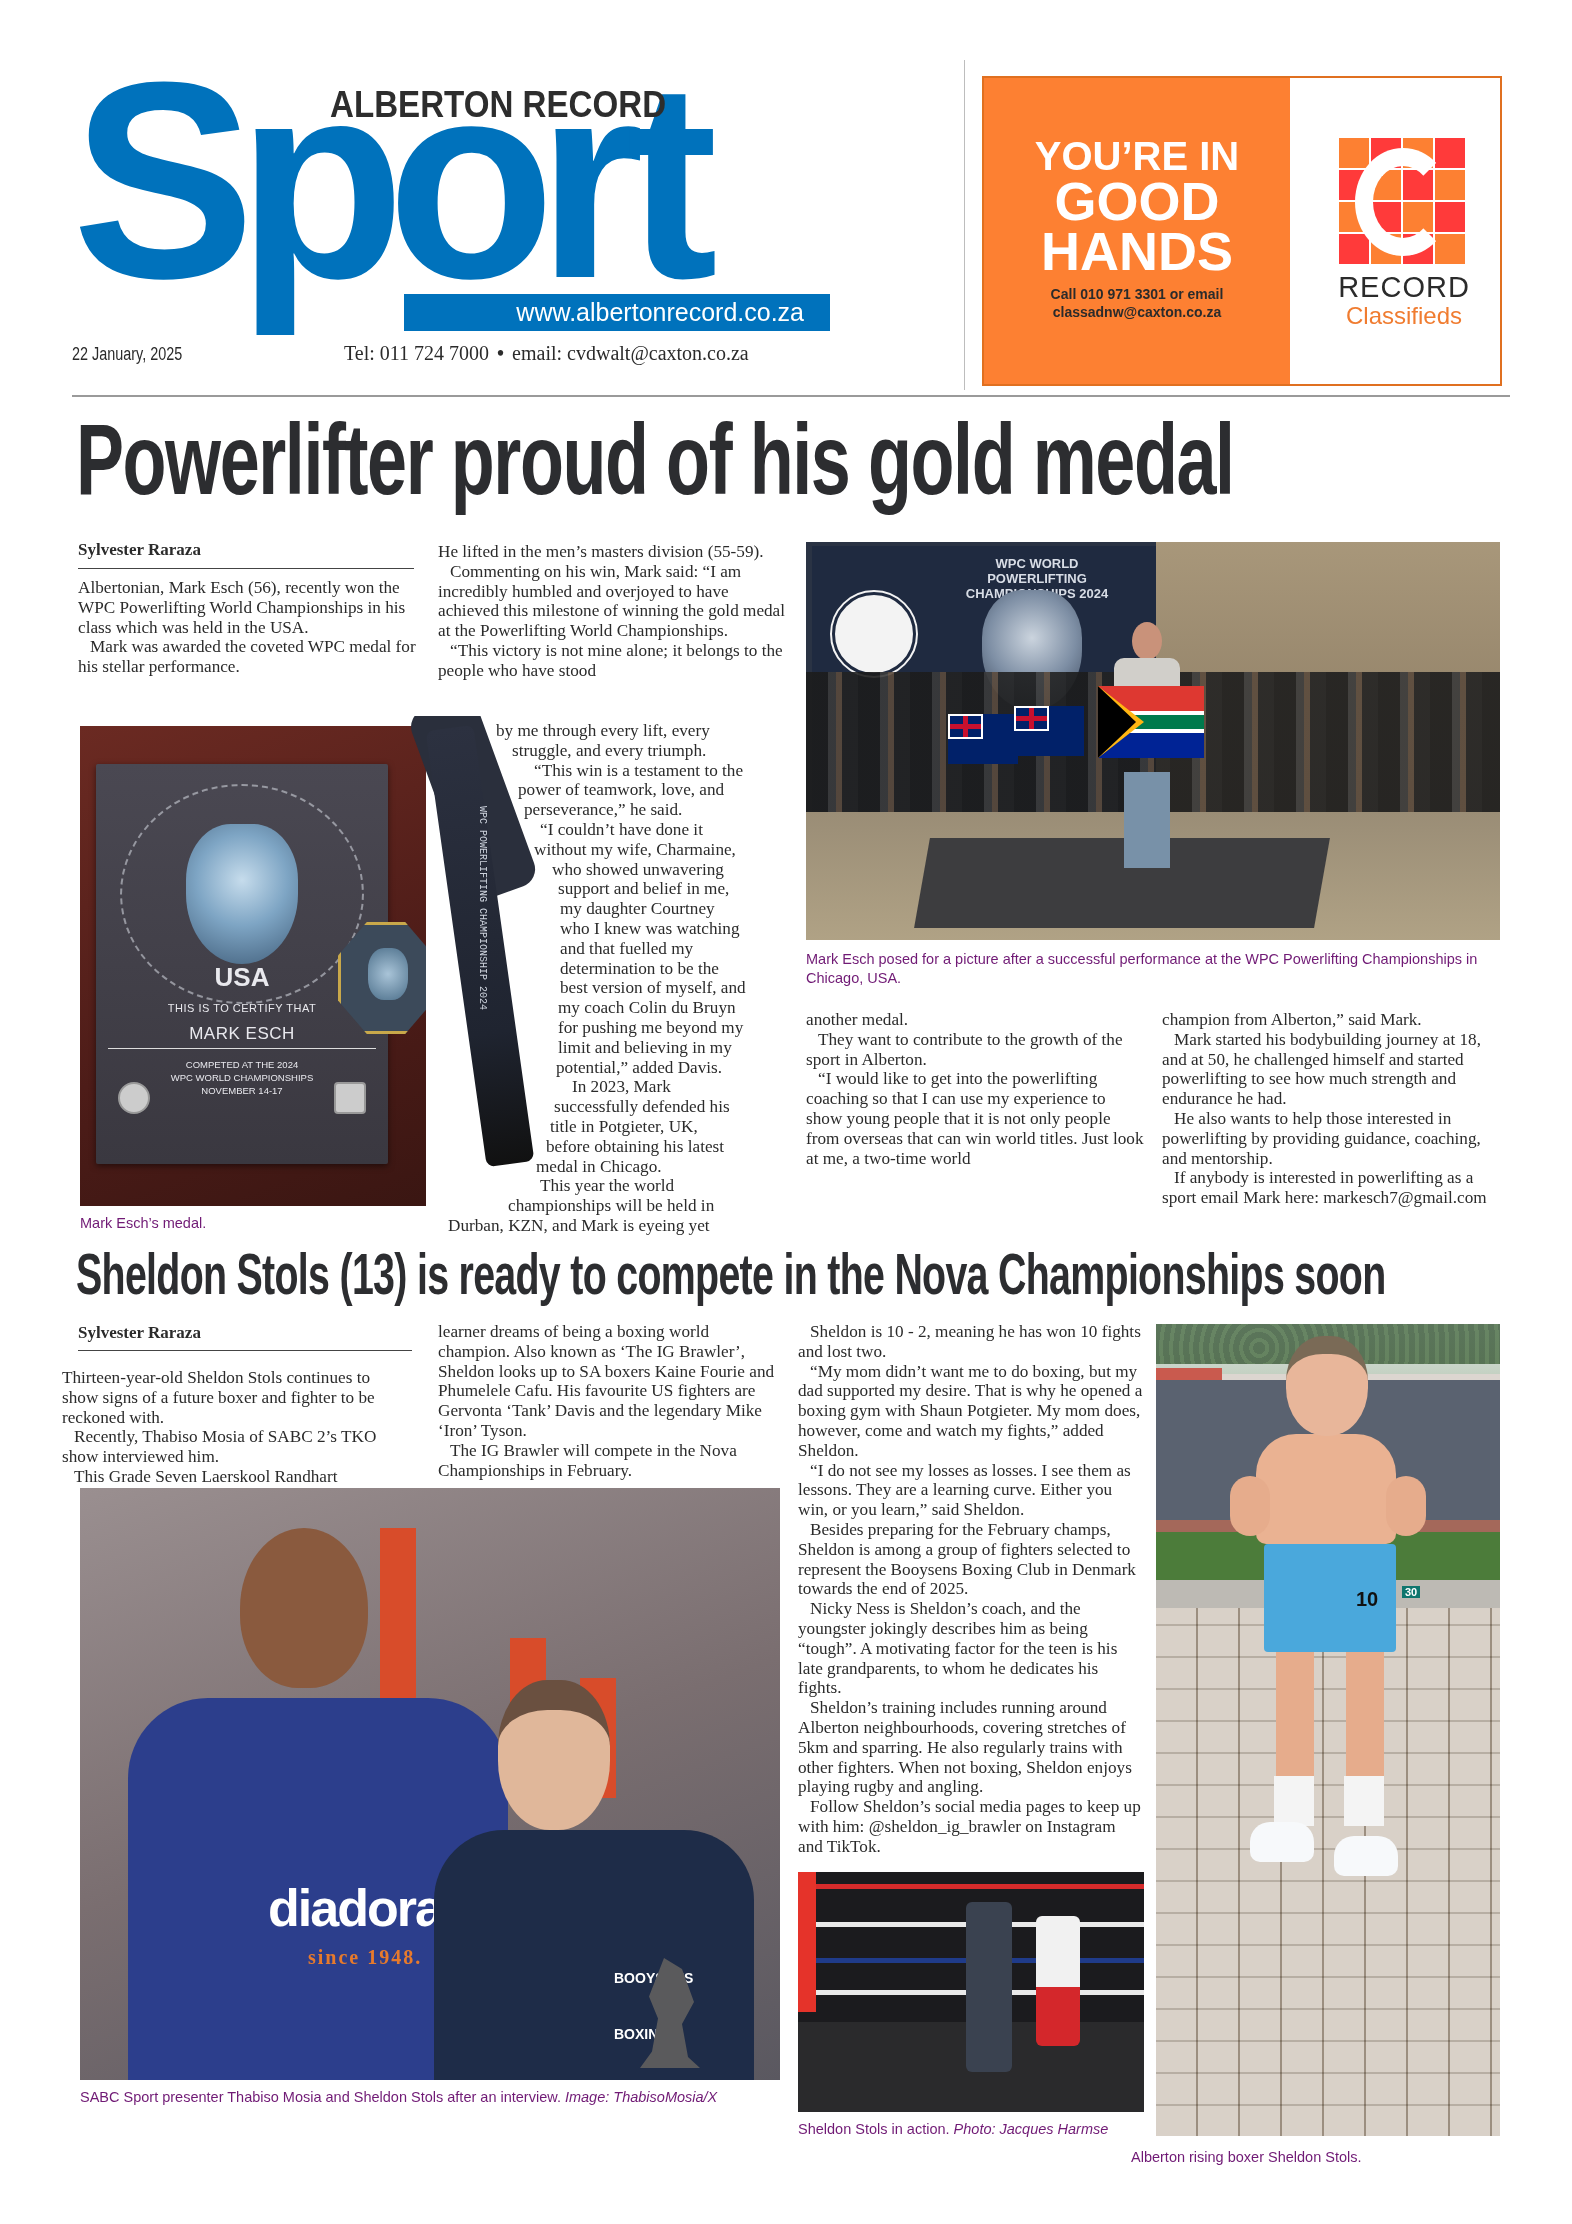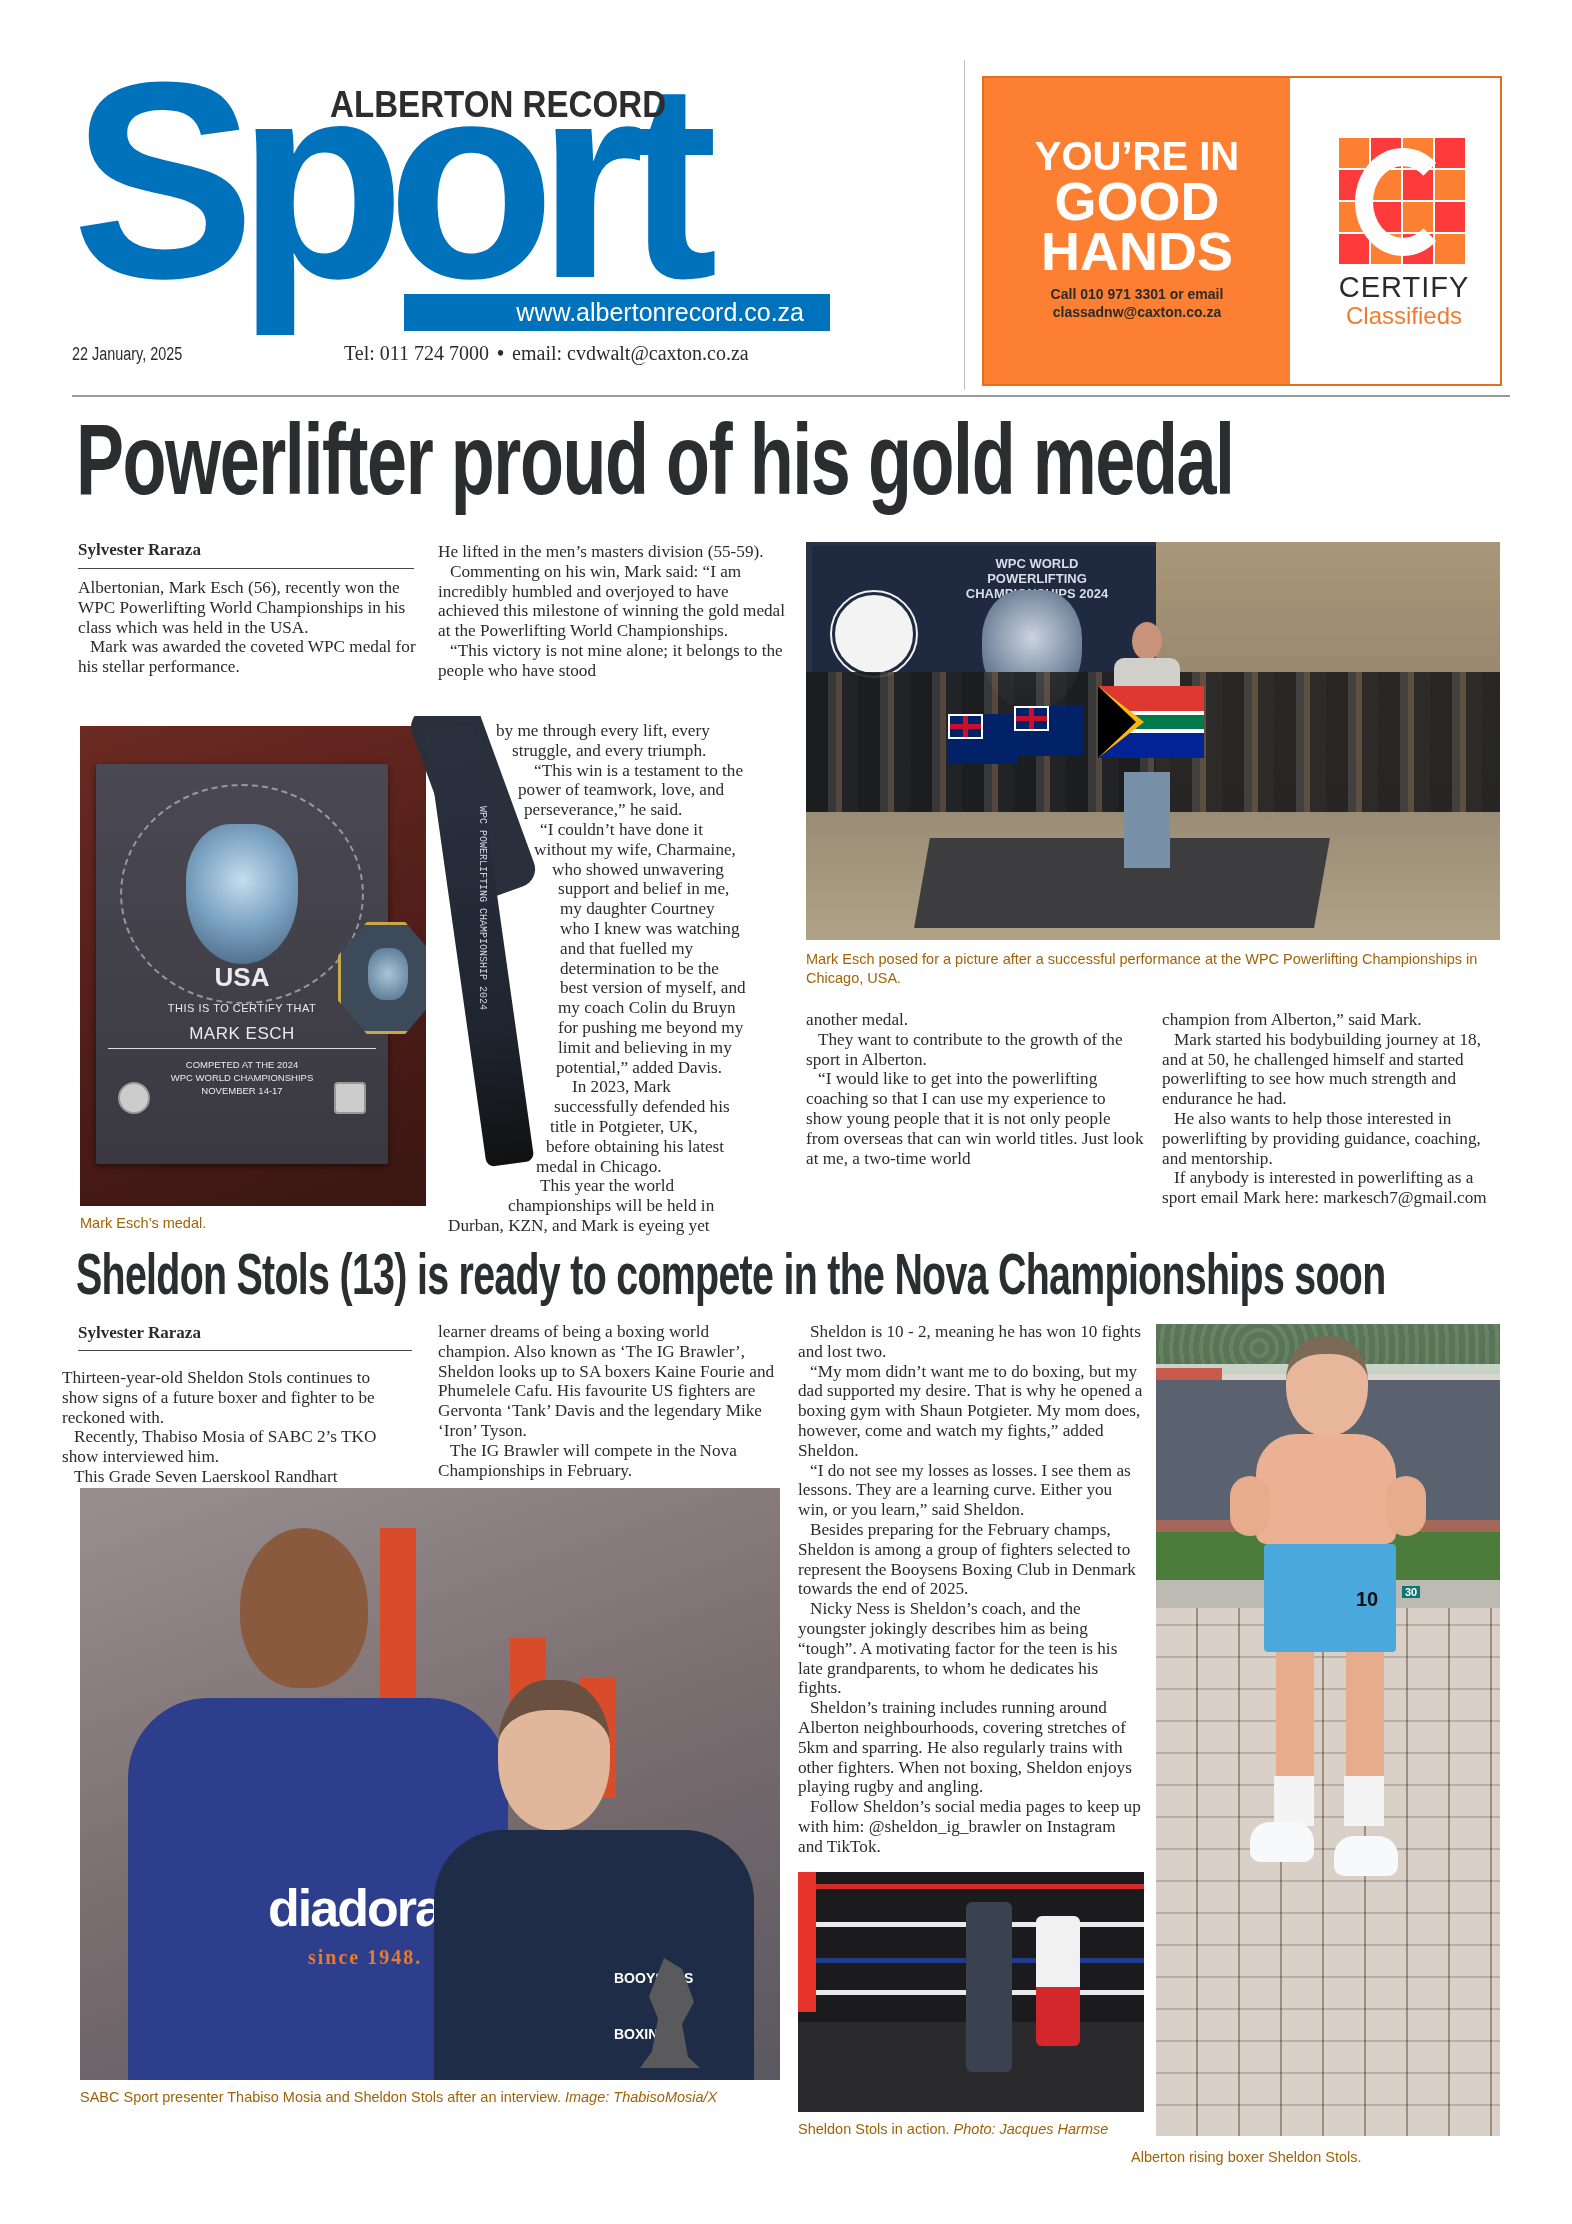--- a/index.html
+++ b/index.html
@@ -81,21 +81,21 @@
   }
 
   
   .byline {
     position: absolute; font-family: "Liberation Serif", serif; font-weight: 700; font-size: 17px; color: #2b2b2b;
   }
   .byline-rule { position: absolute; height: 1px; background: #444; }
   .col { position: absolute; font-family: "Liberation Serif", serif; font-size: 17.2px; line-height: 19.8px; color: #2b2b2b; }
   .col p { text-indent: 12px; }
   .col p.first { text-indent: 0; }
-  .caption { position: absolute; font-family: "Liberation Sans", sans-serif; font-size: 14.5px; line-height: 19px; color: #a16207; }
+  .caption { position: absolute; font-family: "Liberation Sans", sans-serif; font-size: 14.5px; line-height: 19px; color: #701a75; }
   .caption i { font-style: italic; }
 
   
   .medal-wrap p { text-indent: 0; }
 
   
   .photo { position: absolute; overflow: hidden; }
   .ph-cert { left: 80px; top: 726px; width: 346px; height: 480px; background: linear-gradient(160deg, #6b2a22 0%, #4d1c18 60%, #3a1612 100%); }
   .cert-card { position: absolute; left: 16px; top: 38px; width: 292px; height: 400px; background: linear-gradient(180deg, #4a4852 0%, #3a3840 100%); border-radius: 2px; box-shadow: 0 2px 6px rgba(0,0,0,.5); }
   .cert-arc { position: absolute; left: 24px; top: 20px; width: 244px; height: 220px; border-radius: 50%; border: 2px dashed #d8dce4; opacity: .55; }
@@ -214,21 +214,21 @@
           <span style="background:#ff3a3a"></span>
           <span style="background:#fd8032"></span>
           <span style="background:#ff3a3a"></span>
         <span style="background:#ff3a3a"></span>
           <span style="background:#fd8032"></span>
           <span style="background:#ff3a3a"></span>
           <span style="background:#fd8032"></span>
       </div>
       <div class="ad-c"></div>
     </div>
-    <div class="ad-brand">CERTIFY</div>
+    <div class="ad-brand">RECORD</div>
     <div class="ad-brand2">Classifieds</div>
   </div>
   <div class="mast-hrule"></div>
 </header>
 
 <h1 class="headline-1">Powerlifter proud of his gold medal</h1>
 
 <div class="byline" style="left:78px; top:540px;">Sylvester Raraza</div>
 <div class="byline-rule" style="left:78px; top:568px; width:336px;"></div>
 

